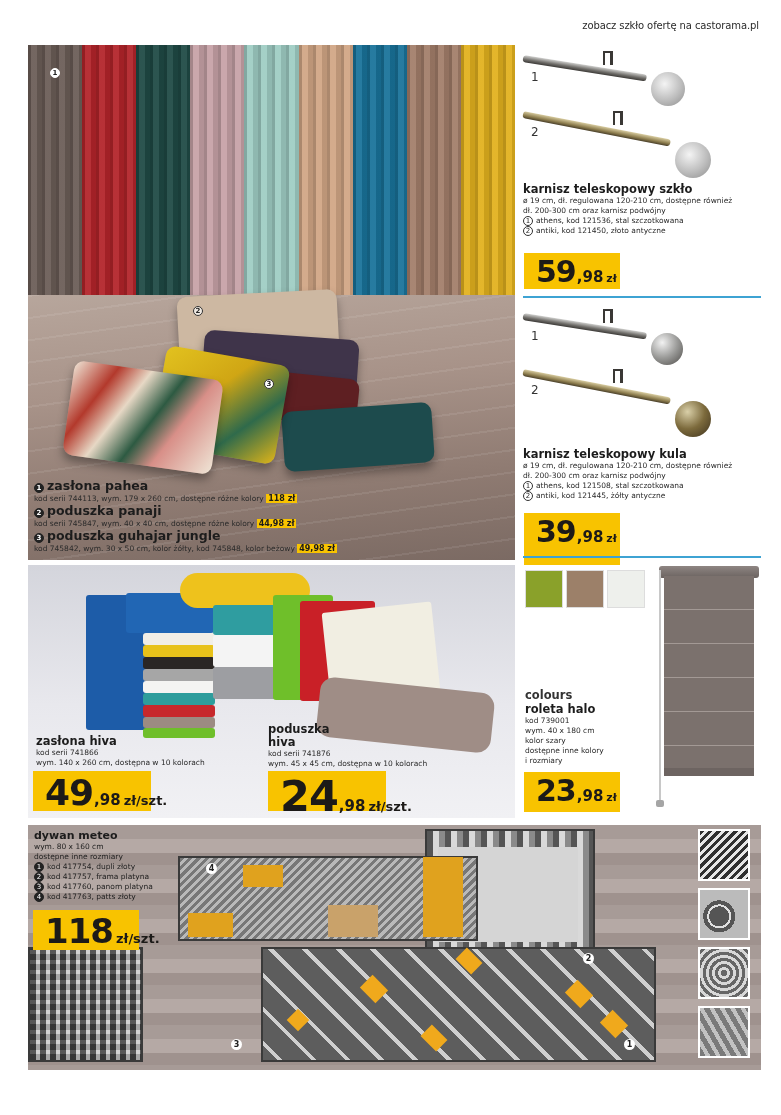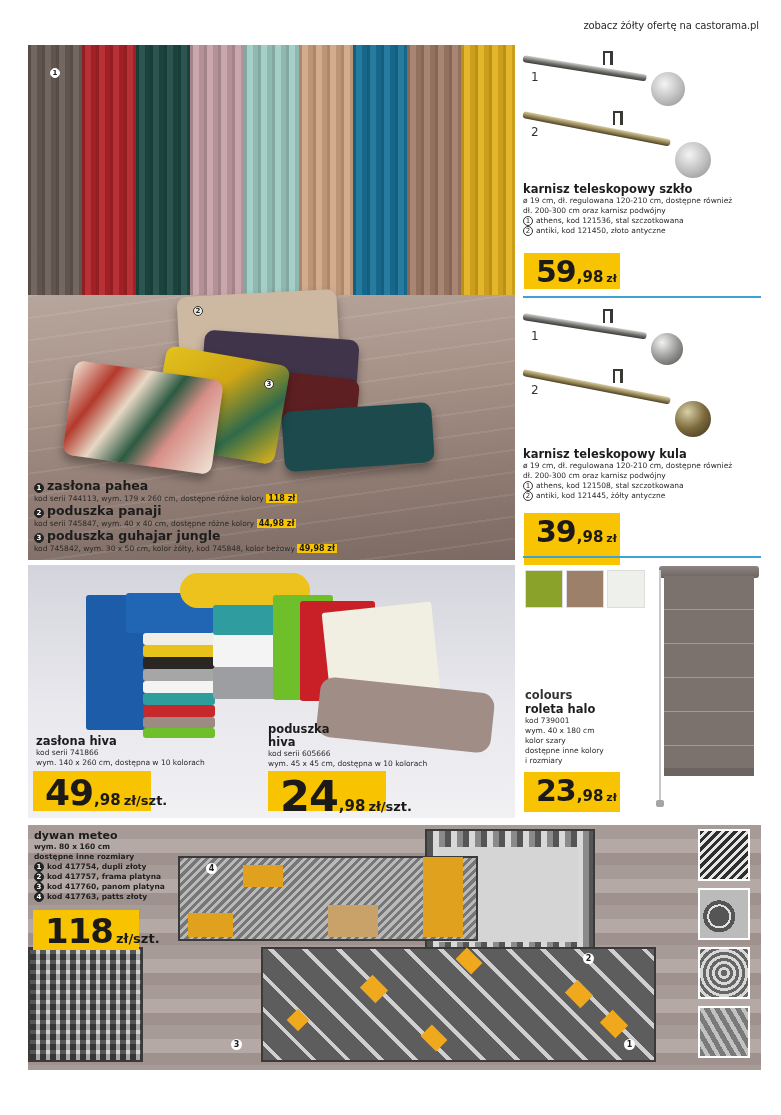--- a/index.html
+++ b/index.html
@@ -63,28 +63,28 @@
   .blind-title-brand { font-size: 11.5px; font-weight: bold; color: #333; }
   .blind-title { font-size: 11.5px; font-weight: bold; color: #1c1c1c; }
   .blind-desc { font-size: 7.5px; line-height: 10px; color: #2a2a2a; }
 
   
   .rugs { position: absolute; left: 28px; top: 825px; width: 733px; height: 245px; overflow: hidden;
     background: repeating-linear-gradient(180deg, #a79b97 0 14px, #b5a9a5 14px 28px, #9f928e 28px 40px); }
   .rug { position: absolute; border: 2px solid #3a3a3a; }
   .rug-info { position: absolute; left: 6px; top: 4px; }
   .rug-info .t { font-size: 11px; font-weight: bold; color: #1c1c1c; }
-  .rug-info .d { font-size: 7.5px; line-height: 10px; color: #1e1e1e; font-weight: bold; }
+  .rug-info .d { font-size: 7.5px; line-height: 10px; color: #1e1e1e; }
   .rug-thumb { position: absolute; left: 670px; width: 52px; height: 52px; border: 2px solid #fff; }
   .rug-num { position: absolute; width: 11px; height: 11px; border-radius: 50%; background: #fff; color: #222; font-size: 8px; font-weight: bold; text-align: center; line-height: 11px; }
 </style>
 </head>
 <body>
 
-<div class="topline">zobacz żółty ofertę na castorama.pl</div>
+<div class="topline">zobacz szkło ofertę na castorama.pl</div>
 
 <div class="hero">
   <div class="drapes">
     <div class="drape" style="background:#6b5d57"></div>
     <div class="drape" style="background:#b3242a"></div>
     <div class="drape" style="background:#1f4a45"></div>
     <div class="drape" style="background:#c7a2a7"></div>
     <div class="drape" style="background:#9fcdc4"></div>
     <div class="drape" style="background:#d1a685"></div>
     <div class="drape" style="background:#19739a"></div>
@@ -198,21 +198,21 @@
   <div class="stack-item" style="left:290px;top:120px;width:175px;height:60px;background:#9f8d86;transform:rotate(6deg);border-radius:14px"></div>
 
   <div style="position:absolute;left:8px;top:170px">
     <div class="t1">zasłona hiva</div>
     <div class="d">kod serii 741866</div>
     <div class="d">wym. 140 x 260 cm, dostępna w 10 kolorach</div>
   </div>
   <div style="position:absolute;left:240px;top:158px">
     <div class="t1">poduszka</div>
     <div class="t1">hiva</div>
-    <div class="d">kod serii 605666</div>
+    <div class="d">kod serii 741876</div>
     <div class="d">wym. 45 x 45 cm, dostępna w 10 kolorach</div>
   </div>
 </div>
 <div class="price-box" style="left:33px;top:771px;width:118px;height:40px">
   <span class="big" style="font-size:36px">49</span>
     <span class="small">,98</span>
     <span class="unit" style="font-size:13px">zł/szt.</span>
 </div>
 <div class="price-box" style="left:268px;top:771px;width:118px;height:40px">
   <span class="big" style="font-size:43px">24</span>

